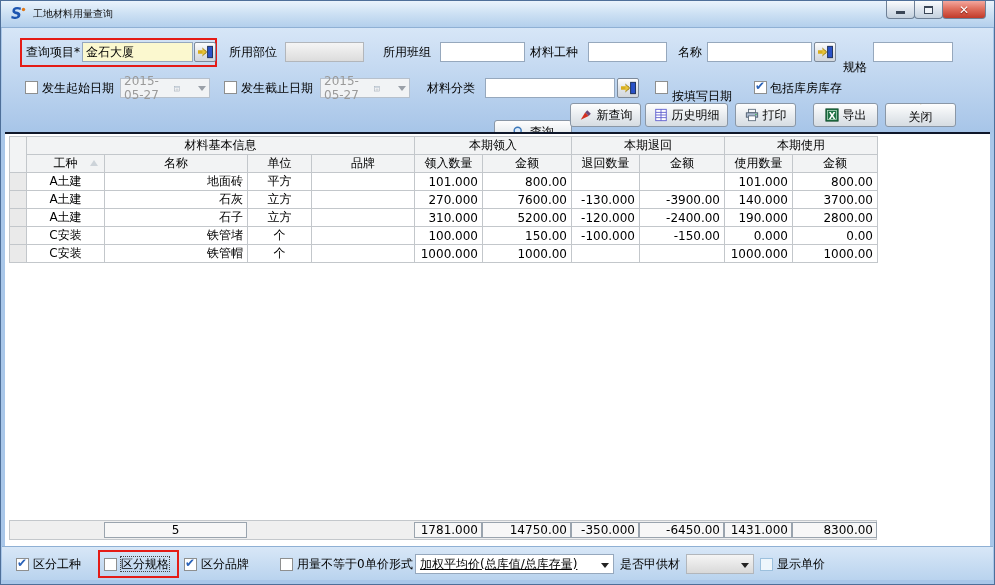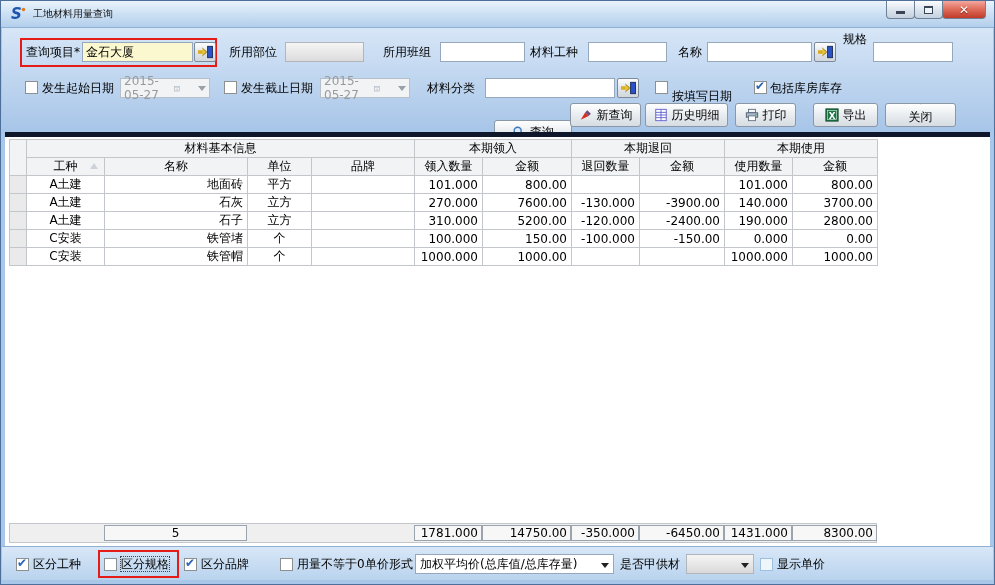--- a/index.html
+++ b/index.html
@@ -38,42 +38,42 @@
   .lookup{position:absolute;width:22px;height:20px;border:1px solid #7d8a9a;border-radius:2px;
     background:linear-gradient(#fdfdfd,#e0e4e9 55%,#d2d7dd);display:flex;align-items:center;justify-content:center;padding:0;}
   .cb{position:absolute;width:13px;height:13px;background:#fff;border:1px solid #8e8f8f;}
   .cb.checked::after{content:"\2714";position:absolute;left:0px;top:-3px;font-size:12px;color:#2a62b8;font-weight:bold;}
   .cb.soft{border-color:#9cc0dd;background:#eef6fc;}
   .hl{position:absolute;border:2px solid #e41b16;pointer-events:none;}
   .tbtn{position:absolute;height:24px;border:1px solid #8a97a6;border-radius:3px;cursor:default;
     background:linear-gradient(#fefefe,#e9edf0 50%,#d6dce2);display:flex;align-items:center;justify-content:center;gap:4px;
     font-size:12px;font-family:inherit;padding:0 4px;}
   
-  .main{position:absolute;top:131px;left:4px;right:4px;bottom:38px;background:#fff;border-top:5px solid #0f172a;}
+  .main{position:absolute;top:131px;left:4px;right:4px;bottom:38px;background:#fff;border-top:2px solid #0f172a;}
   .grid{position:absolute;left:4px;top:2px;width:868px;border-collapse:collapse;table-layout:fixed;font-size:12px;}
   .grid th,.grid td{border:1px solid #c3c7cb;height:17px;padding:0 4px;overflow:hidden;white-space:nowrap;}
   .grid thead th{background:#f2f3f4;font-weight:normal;text-align:center;padding:0 2px;position:relative;}
   .grid td.ind{background:#eaeaea;padding:0;}
   .grid td.num{text-align:right;}
   .grid td.ctr{text-align:center;}
   .grid td.lft{text-align:right;}
   .sort-tri{position:absolute;right:6px;top:5px;width:0;height:0;border-left:4px solid transparent;
     border-right:4px solid transparent;border-bottom:6px solid #cdd3d9;}
   .sumband{position:absolute;left:4px;top:386px;width:868px;height:20px;background:#efefef;border:1px solid #c3c7cb;}
   .sumbox{position:absolute;top:1px;height:16px;line-height:15px;background:#f7f7f7;border:1px solid #9aa4ae;
     text-align:right;padding:0 3px;font-size:12px;}
   .sumbox.ctr{text-align:center;}
   
   .bottom{position:absolute;left:1px;right:1px;bottom:4px;height:34px;
     background:linear-gradient(#d8e7f7,#b9d3ee);border-top:1px solid #8fb0d4;}
   .bottom .lbl{top:10px;height:14px;line-height:14px;}
   .bottom .cb{top:11px;}
   .dotted{outline:1px dotted #444;}
   .bcombo{position:absolute;top:7px;height:20px;border:1px solid #96a8bd;background:#fff;padding:1px 14px 0 4px;
-    line-height:16px;white-space:nowrap;overflow:hidden;}
+    line-height:16px;white-space:nowrap;overflow:hidden;text-decoration:underline;}
   .bcombo.disabled{background:linear-gradient(#f5f5f5,#d9d9d9);border-color:#b2b6bb;}
 </style>
 </head>
 <body>
 
 <div class="window">
 
   <div class="titlebar">
     <svg class="app-icon" viewBox="0 0 18 18">
       <text x="2" y="14" font-size="15" font-style="italic" font-weight="bold" fill="#1c54b0">S</text>
@@ -113,21 +113,21 @@
     <div class="field combo" style="left:586px;top:14px;width:79px;"></div>
     <span class="lbl" style="left:676px;top:13px;">名称</span>
     <div class="field" style="left:705px;top:14px;width:105px;"></div>
     <button class="lookup" style="left:812px;top:14px;">
       <svg width="18" height="14" viewBox="0 0 20 16">
         <rect x="13" y="1.5" width="5.5" height="13" fill="#2a52c8" stroke="#12264f"></rect>
         <path d="M2 8 h9" stroke="#d8ae1c" stroke-width="4"></path>
         <path d="M7 3.5 L12 8 L7 12.5" fill="#e8c43a" stroke="#7a6210" stroke-width="0.8"></path>
       </svg>
     </button>
-    <span class="lbl" style="left:841px;top:0;">规格</span>
+    <span class="lbl" style="left:841px;top:29px;font-family:Liberation Mono, monospace;">规格</span>
     <div class="field combo" style="left:871px;top:14px;width:80px;"></div>
 
     <span class="cb" style="left:23px;top:53px;"></span>
     <span class="lbl" style="left:40px;top:49px;">发生起始日期</span>
     <div class="datefield" style="left:118px;top:50px;width:90px;">
       <span class="dval">2015-05-27</span>
       <svg width="11" height="11" viewBox="0 0 12 12">
         <rect x="1" y="2" width="10" height="9" fill="#fff" stroke="#9aa4b0"></rect>
         <rect x="1" y="2" width="10" height="2.6" fill="#c2cdd9"></rect>
         <line x1="3" y1="7" x2="9" y2="7" stroke="#9aa4b0"></line>

